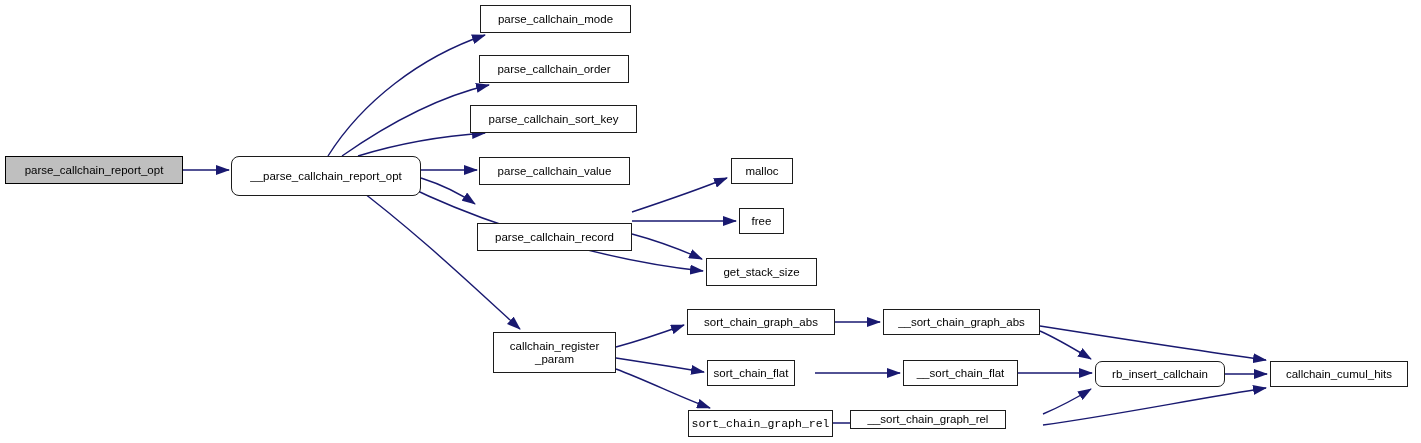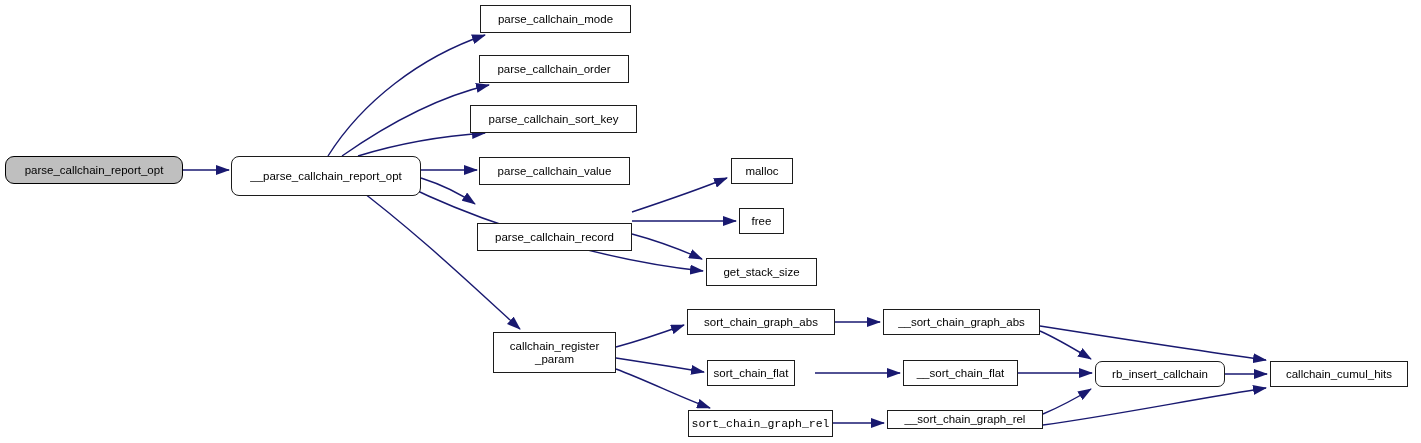--- a/index.html
+++ b/index.html
@@ -80,34 +80,34 @@
     <path class="edge" d="M 815,373 L 900,373" marker-end="url(#arrow)"></path>
     <path class="edge" d="M 833,423 L 884,423" marker-end="url(#arrow)"></path>
     <path class="edge" d="M 1040,331 C 1058,339 1076,350 1091,359" marker-end="url(#arrow)"></path>
     <path class="edge" d="M 1040,326 C 1110,337 1200,351 1266,360" marker-end="url(#arrow)"></path>
     <path class="edge" d="M 1018,373 L 1092,373" marker-end="url(#arrow)"></path>
     <path class="edge" d="M 1043,414 C 1062,406 1078,397 1091,389" marker-end="url(#arrow)"></path>
     <path class="edge" d="M 1043,425 C 1110,416 1200,398 1266,388" marker-end="url(#arrow)"></path>
     <path class="edge" d="M 1225,374 L 1267,374" marker-end="url(#arrow)"></path>
   </svg>
 
-  <div class="node highlight" style="left:5px;   top:156px; width:178px; height:28px;border-radius:9px;">parse_callchain_report_opt</div>
+  <div class="node highlight" style="left:5px;   top:156px; width:178px; height:28px;">parse_callchain_report_opt</div>
   <div class="node" style="left:231px; top:156px; width:190px; height:40px;border-radius:8px;">__parse_callchain_report_opt</div>
   <div class="node" style="left:480px; top:5px;   width:151px; height:28px;">parse_callchain_mode</div>
   <div class="node" style="left:479px; top:55px;  width:150px; height:28px;">parse_callchain_order</div>
   <div class="node" style="left:470px; top:105px; width:167px; height:28px;">parse_callchain_sort_key</div>
   <div class="node" style="left:479px; top:157px; width:151px; height:28px;">parse_callchain_value</div>
   <div class="node" style="left:477px; top:207px; width:155px; height:28px;margin-top:16px;">parse_callchain_record</div>
   <div class="node" style="left:731px; top:158px; width:62px;  height:26px;">malloc</div>
   <div class="node" style="left:739px; top:208px; width:45px;  height:26px;">free</div>
   <div class="node" style="left:706px; top:258px; width:111px; height:28px;">get_stack_size</div>
   <div class="node" style="left:493px; top:332px; width:123px; height:41px;">callchain_register
 _param</div>
   <div class="node" style="left:687px; top:309px; width:148px; height:26px;">sort_chain_graph_abs</div>
   <div class="node" style="left:707px; top:360px; width:88px; height:26px;">sort_chain_flat</div>
   <div class="node" style="left:688px; top:410px; width:145px; height:27px;font-family:Liberation Mono, monospace;">sort_chain_graph_rel</div>
   <div class="node" style="left:883px; top:309px; width:157px; height:26px;">__sort_chain_graph_abs</div>
   <div class="node" style="left:903px; top:360px; width:115px; height:26px;">__sort_chain_flat</div>
-  <div class="node" style="left:887px; top:410px; width:156px; height:19px;">__sort_chain_graph_rel</div>
+  <div class="node" style="left:850px; top:410px; width:156px; height:19px;">__sort_chain_graph_rel</div>
   <div class="node" style="left:1095px;top:361px; width:130px; height:26px;border-radius:7px;">rb_insert_callchain</div>
   <div class="node" style="left:1270px;top:361px; width:138px; height:26px;">callchain_cumul_hits</div>
 
 </div>
 
 </body></html>

